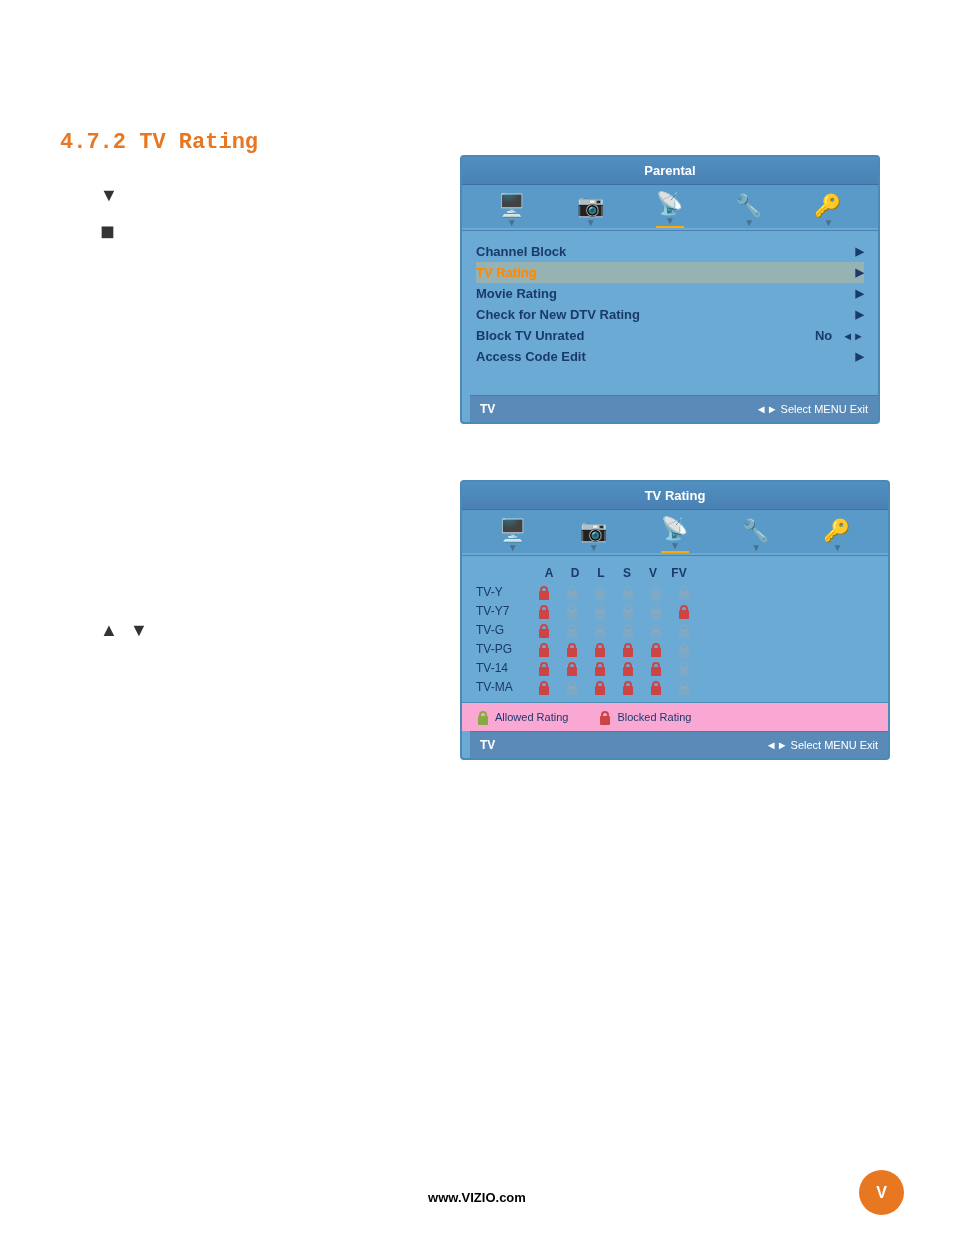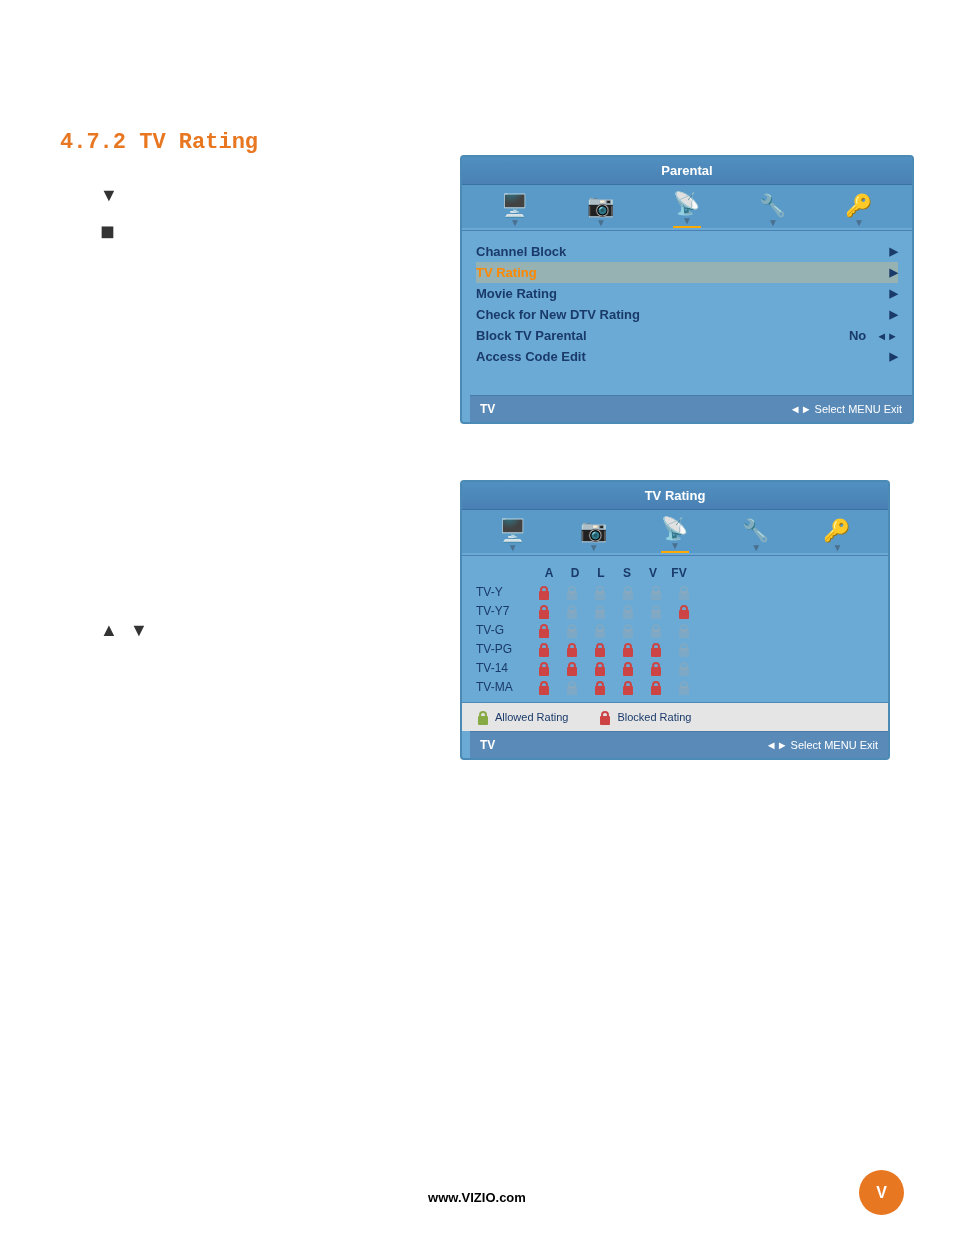--- a/index.html
+++ b/index.html
@@ -50,21 +50,21 @@
       left: 130px;
       font-size: 18px;
       color: #333;
     }
 
     
     .parental-panel {
       position: absolute;
       top: 155px;
       left: 460px;
-      width: 454px;
+      width: 420px;
       background: #6aaad4;
       border: 2px solid #4a8ab4;
       border-radius: 4px;
     }
 
     .panel-header {
       background: linear-gradient(180deg, #5090c0 0%, #4a80b4 100%);
       text-align: center;
       padding: 6px 0;
       font-size: 13px;
@@ -185,21 +185,21 @@
     .lock-svg-empty {
       fill: #aaaaaa;
       opacity: 0.3;
     }
 
     
     .legend {
       display: flex;
       align-items: center;
       padding: 6px 14px;
-      background: #e5e5e5;
+      background: #f9a8d4;
       gap: 30px;
       border-top: 1px solid #4a8ab4;
     }
 
     .legend-item {
       display: flex;
       align-items: center;
       gap: 5px;
       font-size: 11px;
       color: #1a3a6a;
@@ -320,21 +320,21 @@
     </div>
     <div class="menu-item">
       <span class="menu-item-label">Movie Rating</span>
       <span class="menu-arrow">▶</span>
     </div>
     <div class="menu-item">
       <span class="menu-item-label">Check for New DTV Rating</span>
       <span class="menu-arrow">▶</span>
     </div>
     <div class="menu-item">
-      <span class="menu-item-label">Block TV Parental</span>
+      <span class="menu-item-label">Block TV Unrated</span>
       <span style="display:flex;align-items:center;gap:6px;padding-left:24px;">
         <span class="menu-value">No</span>
         <span class="menu-arrow">◄►</span>
       </span>
     </div>
     <div class="menu-item">
       <span class="menu-item-label">Access Code Edit</span>
       <span class="menu-arrow">▶</span>
     </div>
     <div style="height:20px;"></div>

